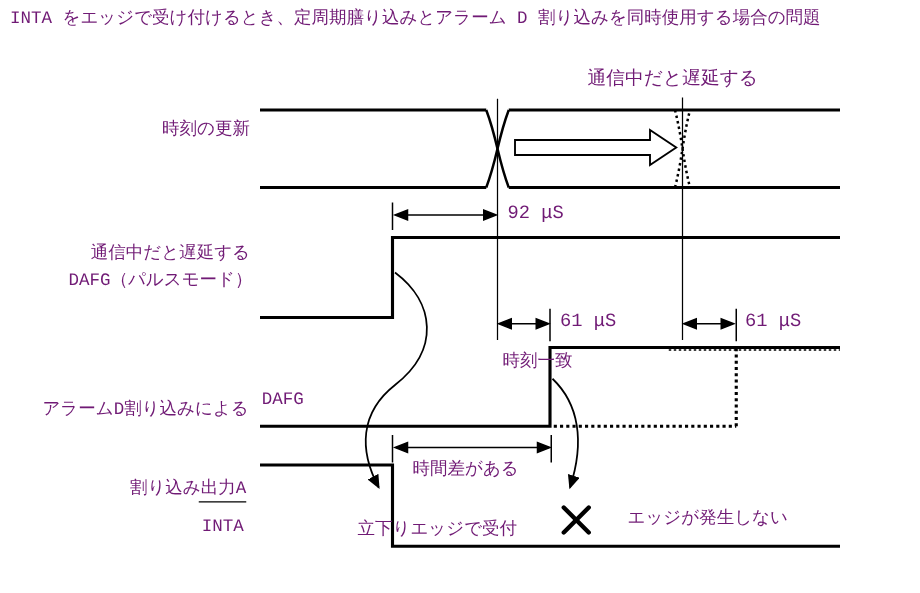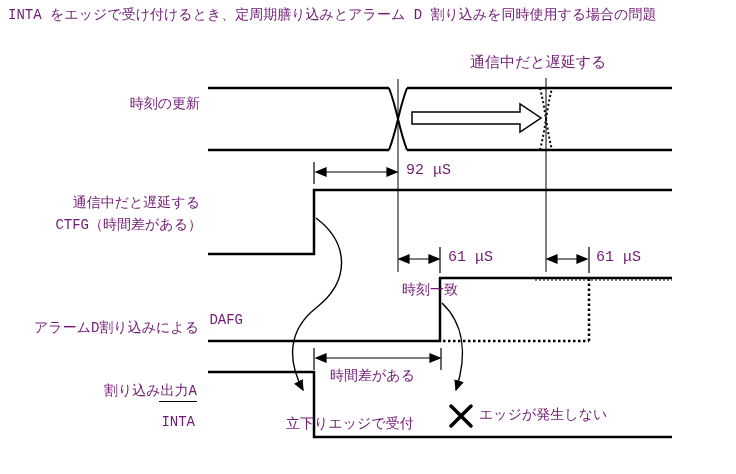--- a/index.html
+++ b/index.html
@@ -97,34 +97,34 @@
 
   <div class="txt fs14" style="left:8px;top:7px;">INTA をエッジで受け付けるとき、定周期膳り込みとアラーム D 割り込みを同時使用する場合の問題</div>
 
   <div class="txt fs15" style="left:470px;top:55px;">通信中だと遅延する</div>
 
   <div class="txt fs14 rlabel" style="left:0;top:96px;width:200px;">時刻の更新</div>
 
   <div class="txt fs15" style="left:406px;top:162px;">92 μS</div>
 
   <div class="txt fs14 rlabel" style="left:0;top:195px;width:200px;">通信中だと遅延する</div>
-  <div class="txt fs14 rlabel" style="left:0;top:217px;width:202px;">CTFG（時間差がある）</div>
+  <div class="txt fs14 rlabel" style="left:0;top:217px;width:202px;">DAFG（パルスモード）</div>
 
   <div class="txt fs15" style="left:448px;top:249px;">61 μS</div>
   <div class="txt fs15" style="left:596px;top:249px;">61 μS</div>
 
   <div class="txt fs14" style="left:366px;top:282px;margin-left:36px;">時刻一致</div>
 
   <div class="txt fs14 rlabel" style="left:0;top:287px;width:199px;margin-top:33px;">アラームD割り込みによる</div>
   <div class="txt fs14 rlabel" style="left:0;top:312px;width:199px;margin-left:44px;">DAFG</div>
 
   <div class="txt fs14" style="left:330px;top:368px;">時間差がある</div>
 
   <div class="txt fs14 rlabel" style="left:0;top:383px;width:197px;">割り込み出力A</div>
   <div class="txt fs14 rlabel" style="left:0;top:401px;width:197px;">
     <span class="overline-wrap"><span>INTA</span></span>
   </div>
 
-  <div class="txt fs14" style="left:479px;top:407px;">エッジが発生しない</div>
+  <div class="txt fs14" style="left:502px;top:407px;">エッジが発生しない</div>
 
   <div class="txt fs14" style="left:286px;top:416px;">立下りエッジで受付</div>
 
 </div>
 
 </body></html>

